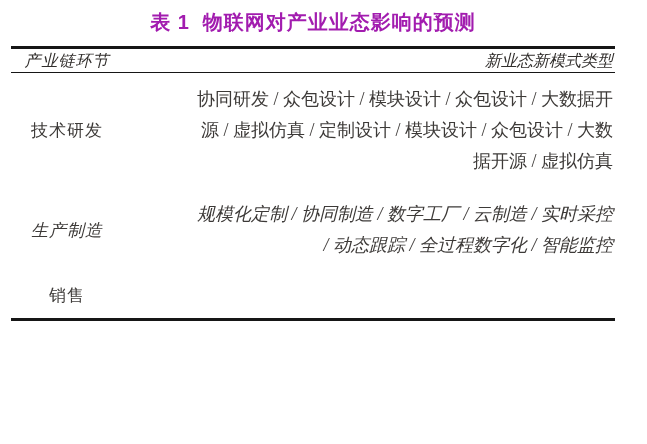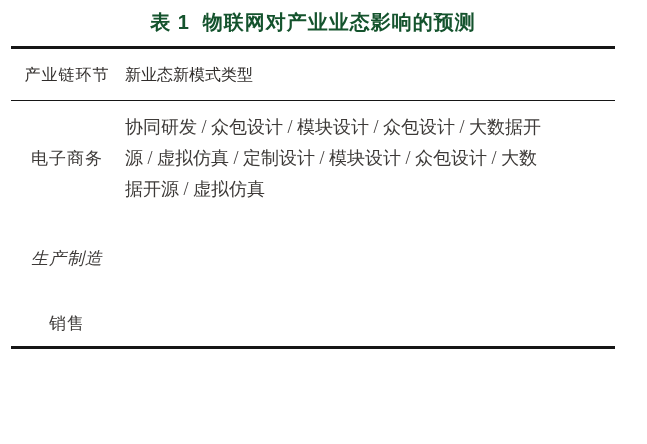--- a/index.html
+++ b/index.html
@@ -15,45 +15,46 @@
   }
   .table-title {
     padding-top: 9px;
     width: 604px;
     margin-left: 11px;
     text-align: center;
     font-family: "Liberation Sans", sans-serif;
     font-weight: bold;
     font-size: 20px;
     line-height: 26px;
-    color: #14532d;
+    color: #a21caf;
     letter-spacing: 1px;
   }
   .table-title .title-num { margin-right: 13px; }
   .data-table {
     margin: 11px 32px 0 11px;
     width: 604px;
     border-top: 3.5px solid #161616;
     border-bottom: 3.5px solid #161616;
   }
   .row { display: flex; align-items: center; }
   .header-row {
-    height: 52px;
+    height: 24px;
     border-bottom: 1.5px solid #161616;
+    font-style: italic;
   }
   .stage-col {
     width: 112px;
     flex: 0 0 112px;
     text-align: center;
     font-size: 17px;
     letter-spacing: 1px;
   }
   .types-col {
     flex: 1 1 auto;
-    text-align: left;
+    text-align: right;
     font-size: 18px;
     line-height: 31px;
     white-space: pre-line;
     padding: 0 2px;
   }
   .header-row .stage-col, .header-row .types-col {
     font-size: 16px;
     line-height: 20px;
     white-space: normal;
     color: #302d2b;
@@ -73,28 +74,30 @@
   </div>
 
   <div class="data-table">
 
     <div class="row header-row">
       <div class="stage-col">产业链环节</div>
       <div class="types-col">新业态新模式类型</div>
     </div>
 
     <div class="row body-row r1">
-      <div class="stage-col">电子商务</div>
+      <div class="stage-col">技术研发</div>
       <div class="types-col">协同研发 / 众包设计 / 模块设计 / 众包设计 / 大数据开
 源 / 虚拟仿真 / 定制设计 / 模块设计 / 众包设计 / 大数
 据开源 / 虚拟仿真</div>
     </div>
 
     <div class="row body-row r2">
       <div class="stage-col">生产制造</div>
+      <div class="types-col">规模化定制 / 协同制造 / 数字工厂 / 云制造 / 实时采控
+/ 动态跟踪 / 全过程数字化 / 智能监控</div>
     </div>
 
 
     <div class="row body-row r4">
       <div class="stage-col">销售</div>
     </div>
 
   </div>
 
 </div>

